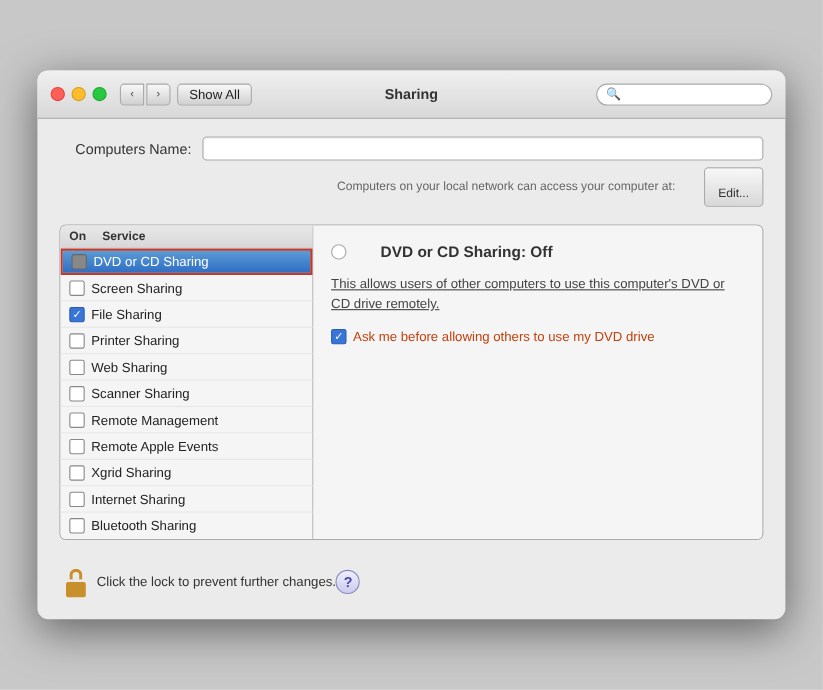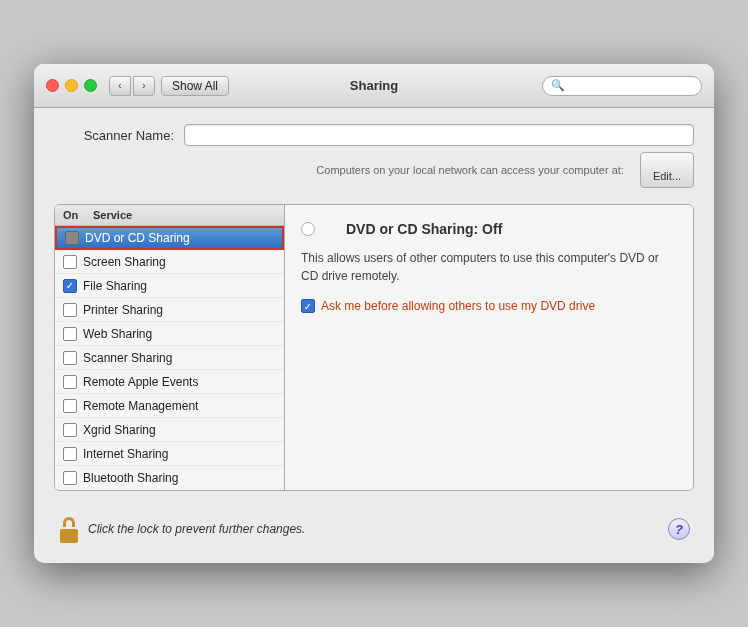--- a/index.html
+++ b/index.html
@@ -146,21 +146,21 @@
       font-size: 12px;
       background: white;
       outline: none;
       box-shadow: inset 0 1px 2px rgba(0,0,0,0.1);
     }
 
     .local-network-row {
       display: flex;
       align-items: center;
       justify-content: flex-end;
-      gap: 16px;
+      gap: 26px;
       margin-bottom: 16px;
     }
     .local-network-text {
       font-size: 11px;
       color: #666;
     }
     .edit-btn {
       height: 18px;
       padding: 17px 12px;
       background: linear-gradient(to bottom, #f8f8f8, #d8d8d8);
@@ -267,20 +267,21 @@
       font-weight: bold;
       color: #333;
       margin-left: 23px;
     }
 
     .dvd-description {
       font-size: 12px;
       color: #444;
       line-height: 1.5;
       margin-bottom: 14px;
+      text-decoration: underline;
     }
 
     .ask-me-row {
       display: flex;
       align-items: center;
       gap: 6px;
     }
     .ask-me-checkbox {
       width: 14px;
       height: 14px;
@@ -301,23 +302,21 @@
     }
     .ask-me-label {
       font-size: 12px;
       color: #c2410c;
     }
 
     
     .bottom-bar {
       display: flex;
       align-items: center;
-      justify-content: space-between;
       padding: 8px 4px 4px 4px;
-      font-style: italic;
     }
 
     .lock-area {
       display: flex;
       align-items: center;
       gap: 8px;
       cursor: pointer;
     }
 
     .lock-icon {
@@ -394,21 +393,21 @@
     <div class="titlebar-title">Sharing</div>
     <div class="search-box">
       <span class="search-icon-char">🔍</span>
       <input type="text" style="">
     </div>
   </div>
 
   <div class="content">
 
     <div class="computer-name-row">
-      <span class="computer-name-label">Scanner Name:</span>
+      <span class="computer-name-label">Computers Name:</span>
       <input class="computer-name-input" type="text" style="">
     </div>
     <div class="local-network-row">
       <span class="local-network-text">Computers on your local network can access your computer at:</span>
       <button class="edit-btn">Edit...</button>
     </div>
 
     <div class="main-panel">
 
       <div class="services-list">
@@ -443,26 +442,26 @@
         </div>
 
         <div class="service-item">
           <div class="service-checkbox"></div>
           <span class="service-name">Scanner Sharing</span>
         </div>
 
 
         <div class="service-item">
           <div class="service-checkbox"></div>
+          <span class="service-name">Remote Management</span>
+        </div>
+
+        <div class="service-item">
+          <div class="service-checkbox"></div>
           <span class="service-name">Remote Apple Events</span>
-        </div>
-
-        <div class="service-item">
-          <div class="service-checkbox"></div>
-          <span class="service-name">Remote Management</span>
         </div>
 
         <div class="service-item">
           <div class="service-checkbox"></div>
           <span class="service-name">Xgrid Sharing</span>
         </div>
 
         <div class="service-item">
           <div class="service-checkbox"></div>
           <span class="service-name">Internet Sharing</span>

